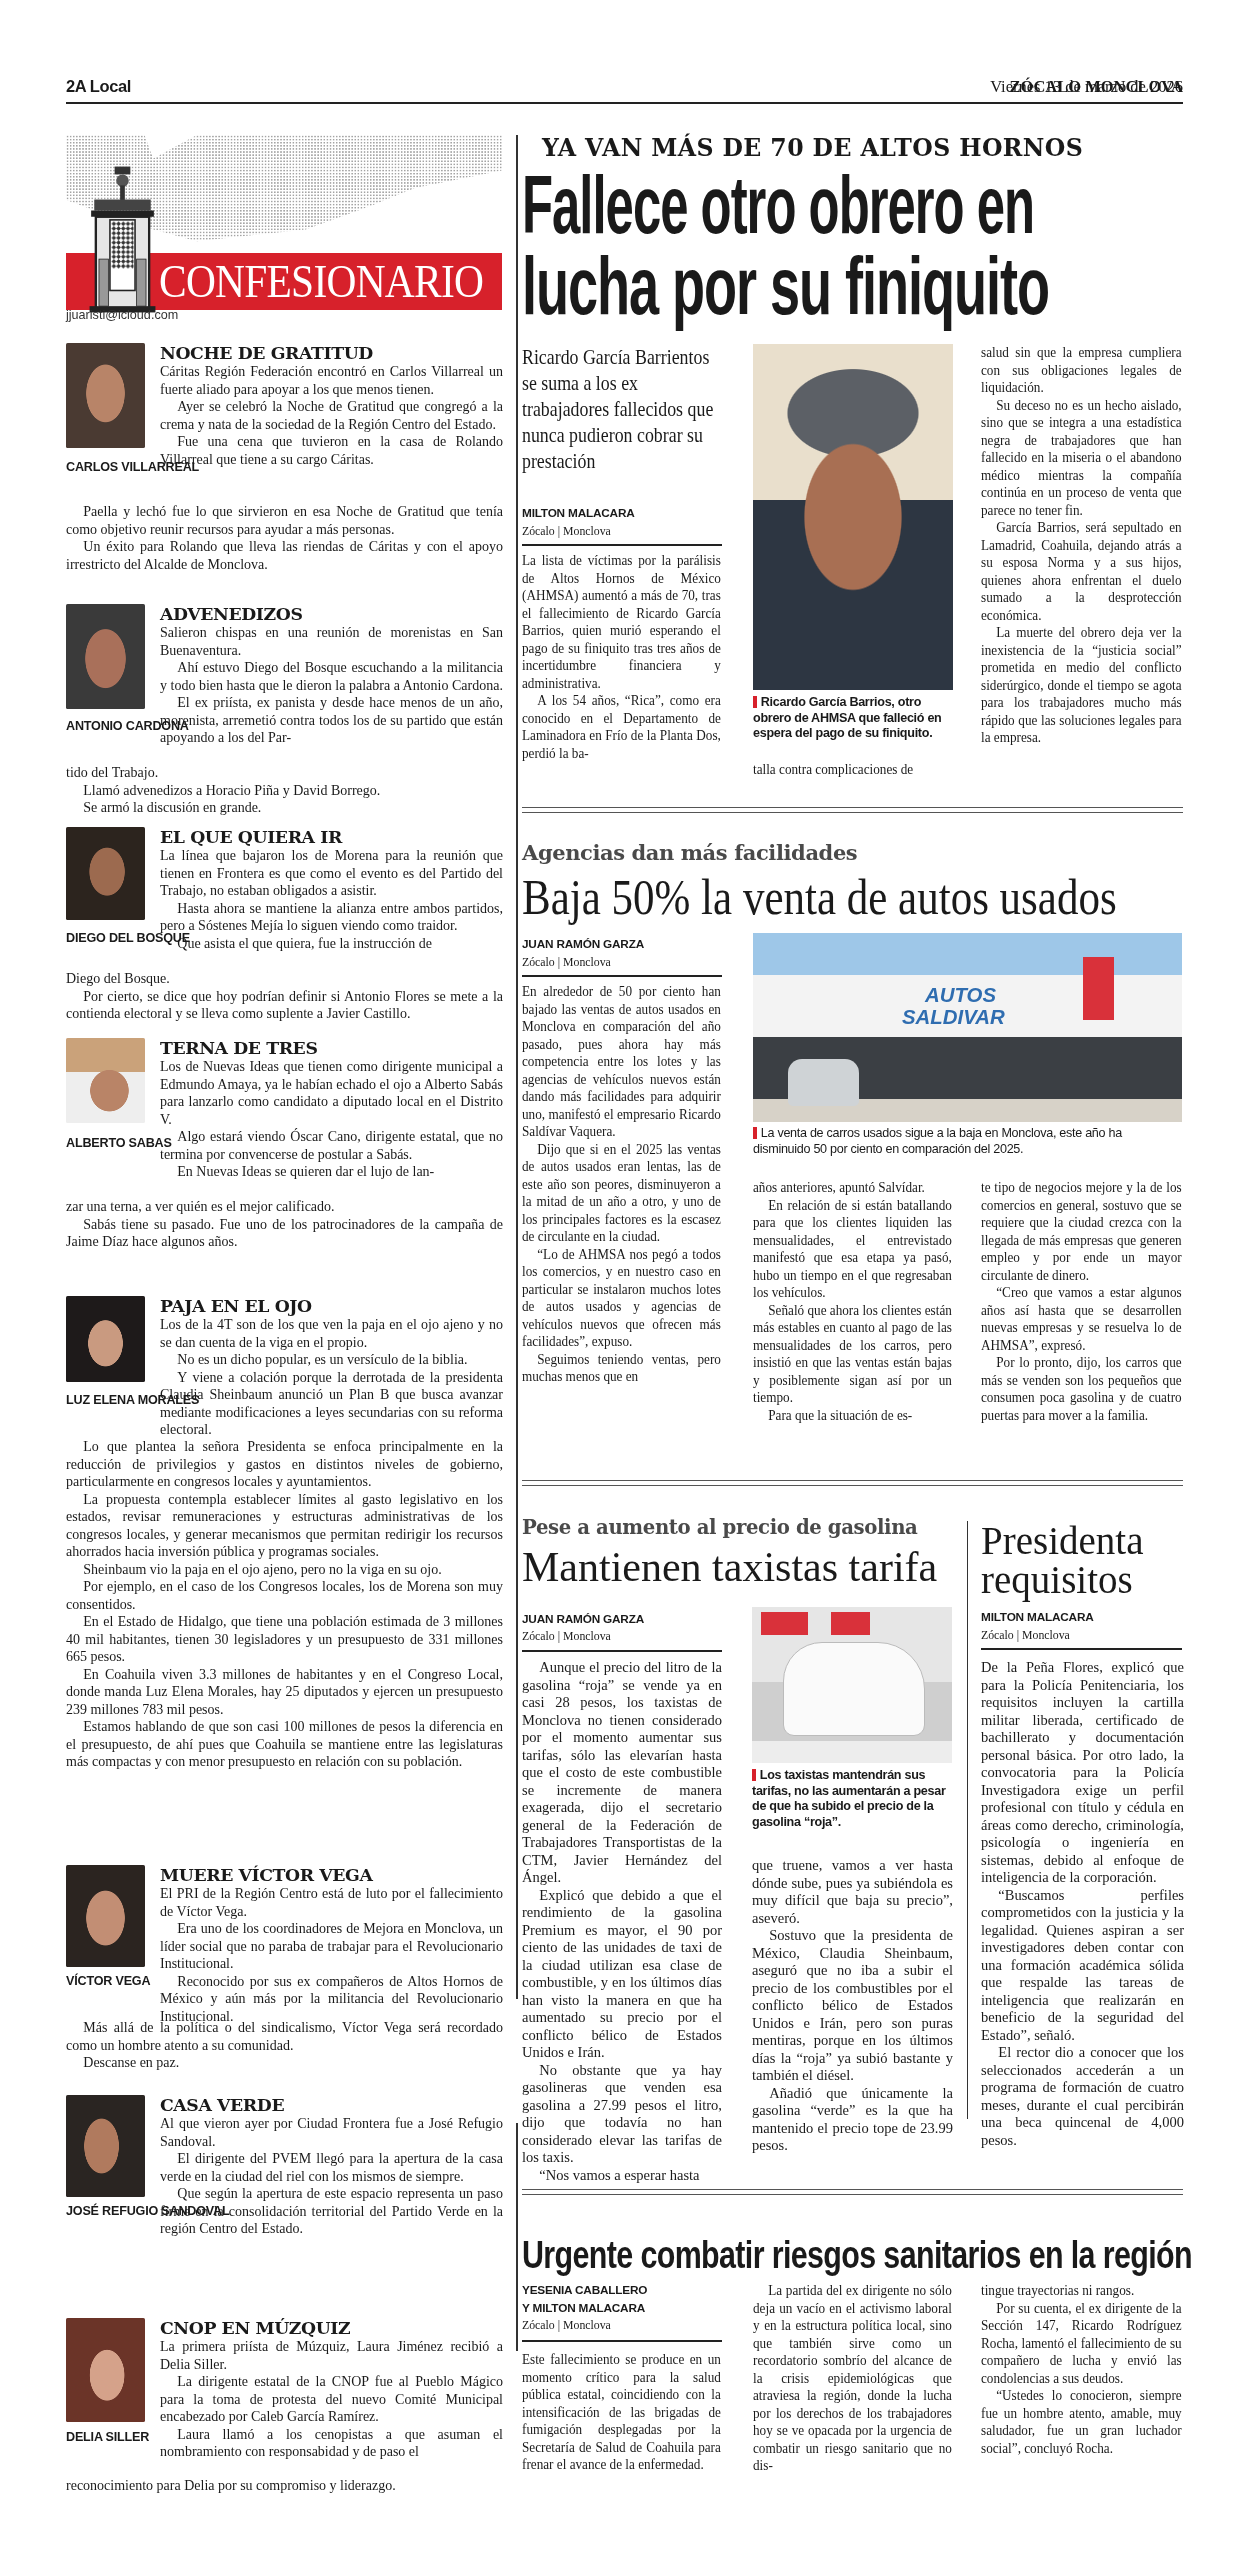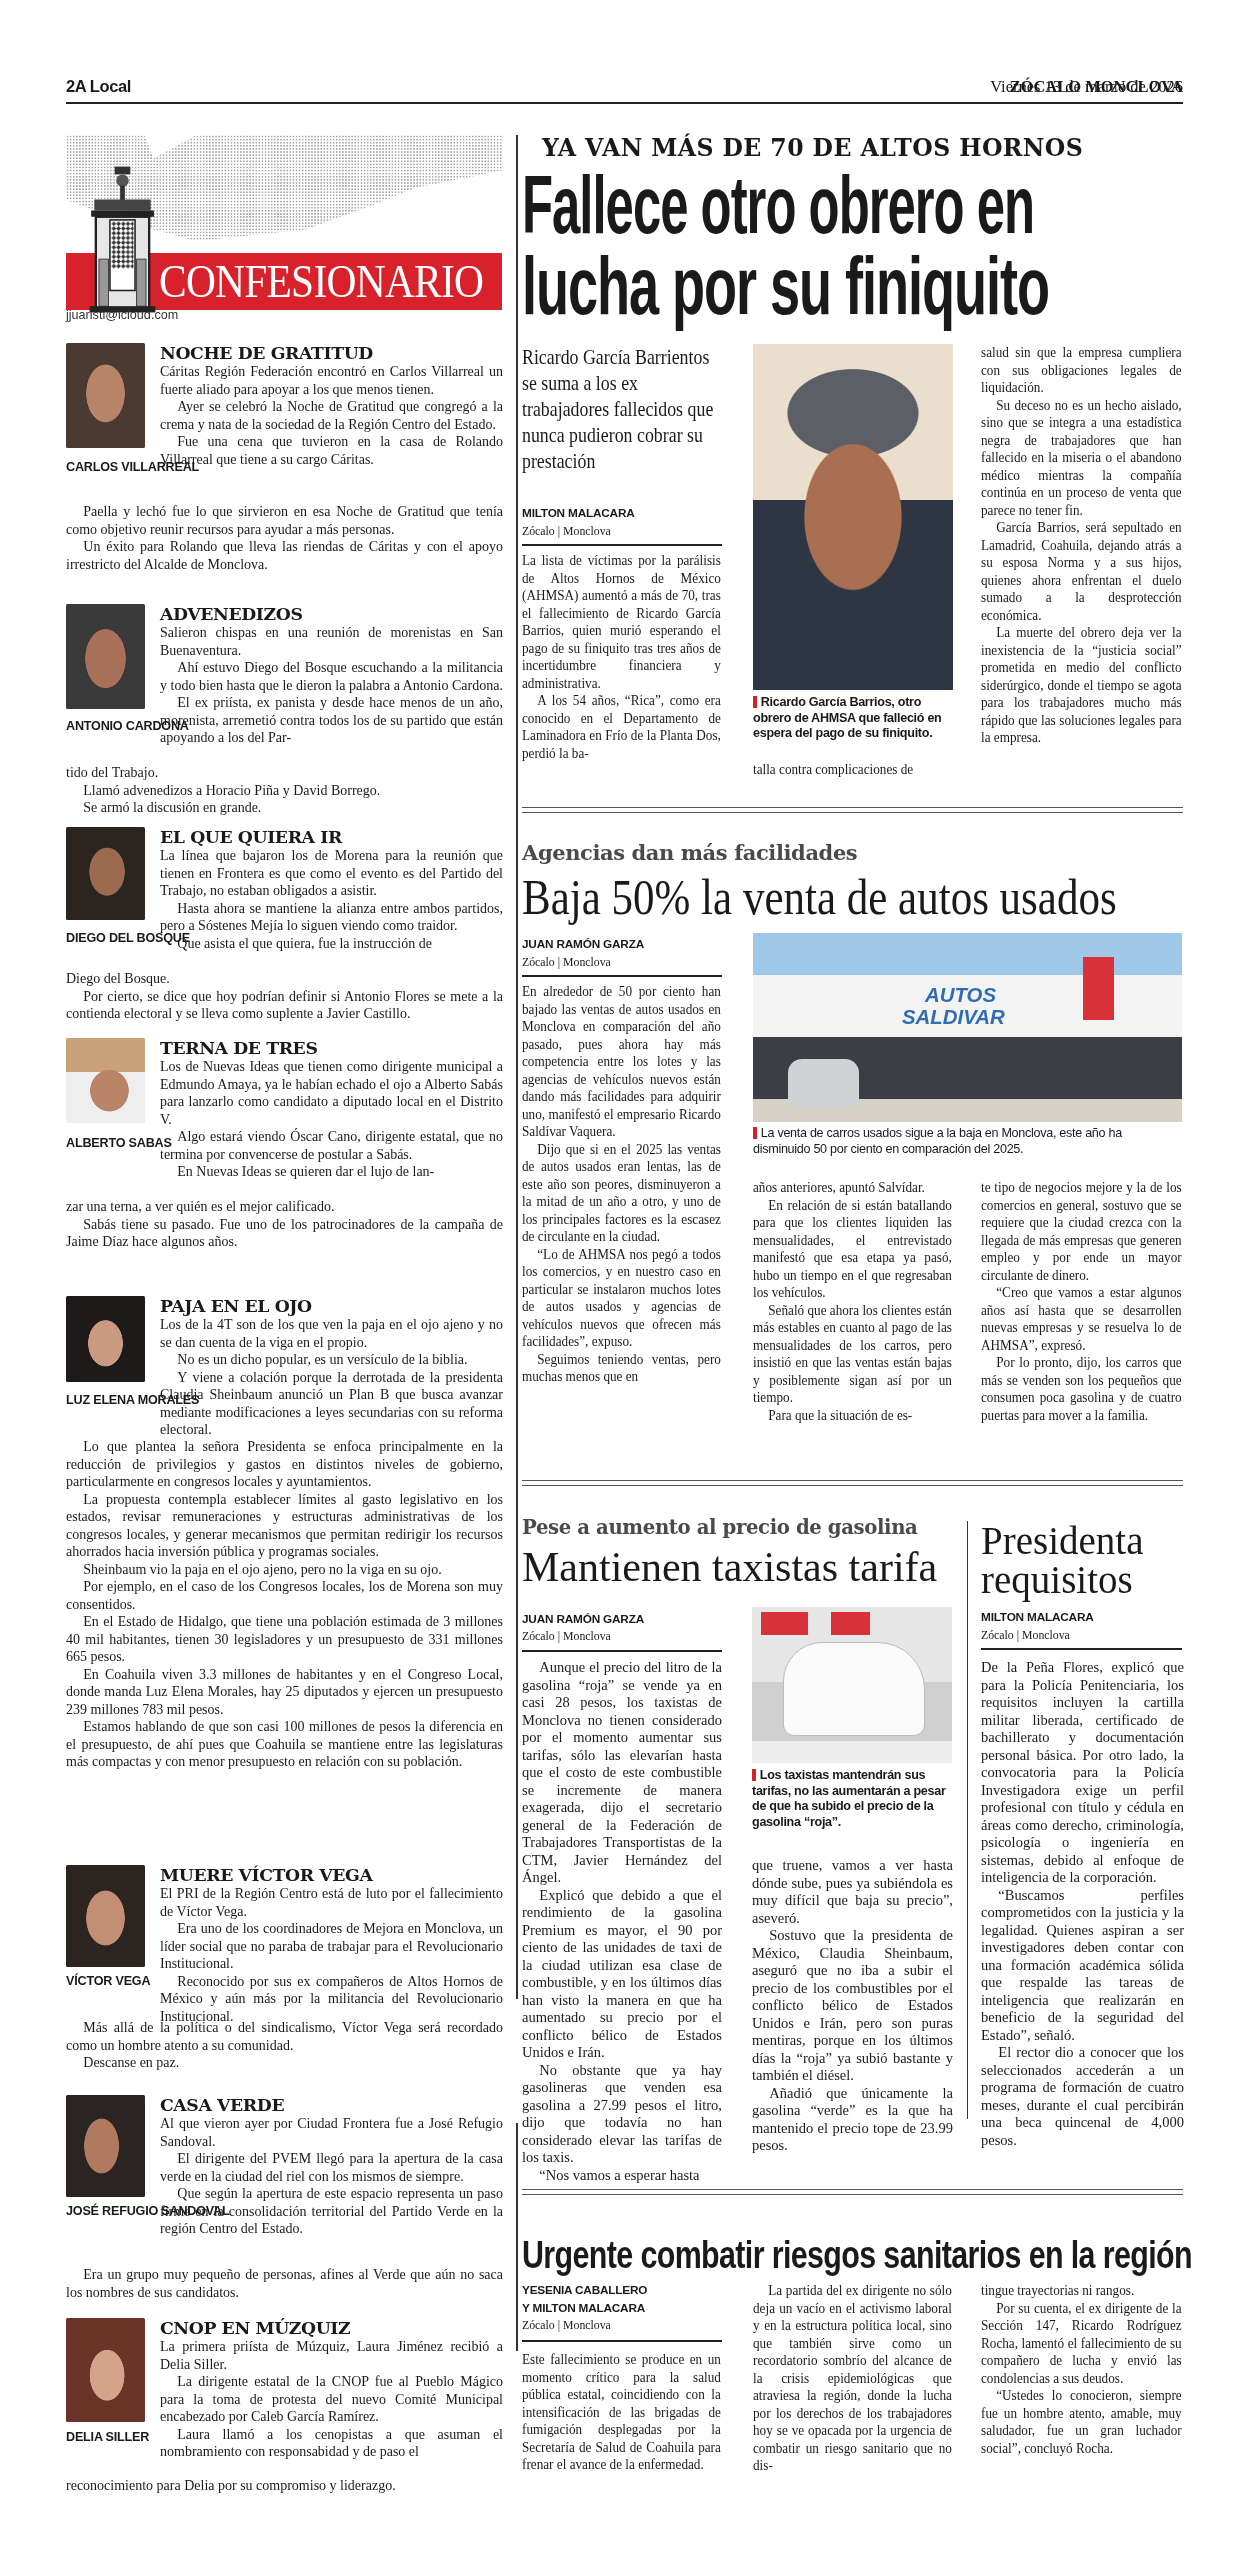--- a/index.html
+++ b/index.html
@@ -186,23 +186,20 @@
 
 <div class="abs entry" style="top:2095px;height:189px;">
   <div class="entry-photo" style="height:102px;background:radial-gradient(ellipse 36% 44% at 45% 50%,#b07a5e 0 60%,#2a2522 62%),linear-gradient(90deg,#ddd 70%,#8fa56d 70%);"></div>
   <div class="entry-name" style="top:110px;">JOSÉ REFUGIO SANDOVAL</div>
   <div class="entry-title">CASA VERDE</div>
   <div class="entry-body">
     <p class="first">Al que vieron ayer por Ciudad Frontera fue a José Refugio Sandoval.</p>
     <p>El dirigente del PVEM llegó para la apertura de la casa verde en la ciudad del riel con los mismos de siempre.</p>
     <p>Que según la apertura de este espacio representa un paso firme en la consolidación territorial del Partido Verde en la región Centro del Estado.</p>
   </div>
-  <div class="entry-tail" style="top:171px;">
-    <p>Era un grupo muy pequeño de personas, afines al Verde que aún no saca los nombres de sus candidatos.</p>
-  </div>
 </div>
 
 <div class="abs entry" style="top:2318px;height:189px;">
   <div class="entry-photo" style="height:104px;background:radial-gradient(ellipse 36% 40% at 52% 55%,#d5a28a 0 60%,#6b3428 62%),#f2f2f2;"></div>
   <div class="entry-name" style="top:113px;">DELIA SILLER</div>
   <div class="entry-title">CNOP EN MÚZQUIZ</div>
   <div class="entry-body">
     <p class="first">La primera priísta de Múzquiz, Laura Jiménez recibió a Delia Siller.</p>
     <p>La dirigente estatal de la CNOP fue al Pueblo Mágico para la toma de protesta del nuevo Comité Municipal encabezado por Caleb García Ramírez.</p>
     <p>Laura llamó a los cenopistas a que asuman el nombramiento con responsabidad y de paso el</p>

